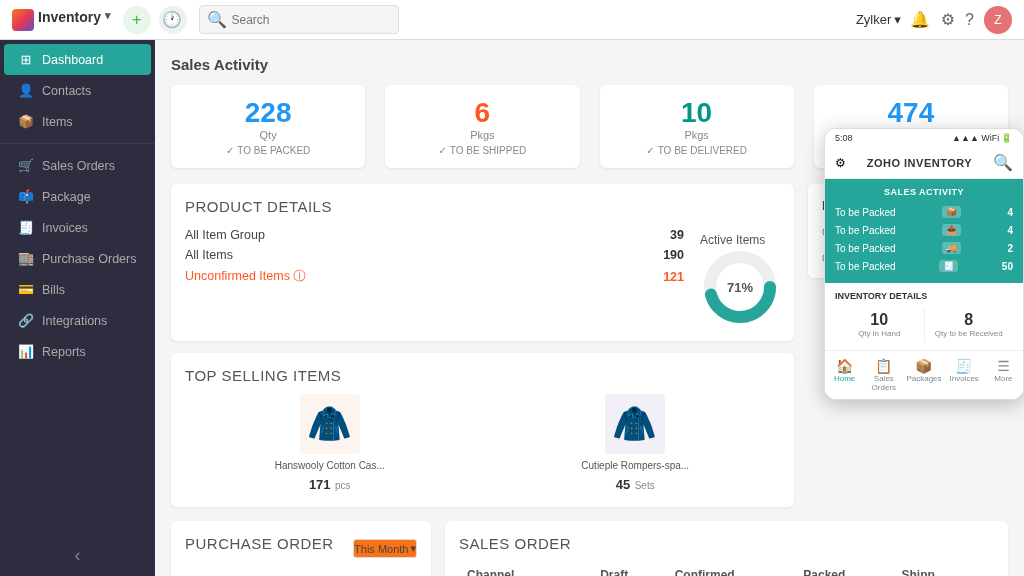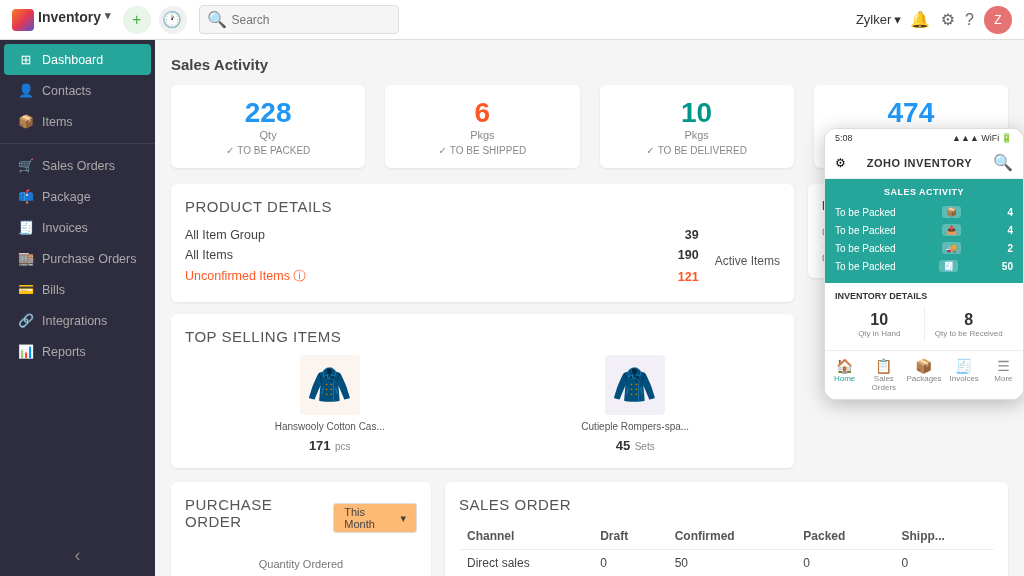--- a/index.html
+++ b/index.html
@@ -230,24 +230,24 @@
     .top-item-unit { font-size: 10px; color: #888; }
 
     
     .bottom-row { display: flex; gap: 14px; }
     .purchase-card { flex: 0 0 260px; }
     .sales-order-card { flex: 1; }
 
     .po-header { display: flex; justify-content: space-between; align-items: center; margin-bottom: 8px; }
     .po-filter {
       font-size: 11px; color: #444;
-      background: #fdba74;
+      background: #f97316;
       border: 1px solid #ddd;
       border-radius: 3px;
-      padding: 2px 10px;
+      padding: 2px 0;
       cursor: pointer;
       display: flex; align-items: center; gap: 2px;
     }
     .po-stat { text-align: center; padding: 10px 0; }
     .po-stat-label { font-size: 11px; color: #777; margin-bottom: 4px; }
 
     
     .so-table { width: 100%; border-collapse: collapse; font-size: 12px; }
     .so-table th { text-align: left; color: #555; font-weight: 600; padding: 6px 8px; border-bottom: 1px solid #eee; }
     .so-table td { padding: 6px 8px; color: #444; }
@@ -459,20 +459,27 @@
                   <span class="val">190</span>
                 </div>
                 <div class="product-row">
                   <span class="label-orange">Unconfirmed Items ⓘ</span>
                   <span class="val orange">121</span>
                 </div>
               </div>
             <div class="donut-section">
               <div>
                 <div class="donut-label">Active Items</div>
+                <div class="donut-container">
+                  <svg width="80" height="80" viewBox="0 0 80 80">
+                    <circle cx="40" cy="40" r="30" fill="none" stroke="#eee" stroke-width="12"></circle>
+                    <circle cx="40" cy="40" r="30" fill="none" stroke="#26a69a" stroke-width="12" stroke-dasharray="133.5 188.5" stroke-dashoffset="47" stroke-linecap="round"></circle>
+                  </svg>
+                  <div class="donut-pct">71%</div>
+                </div>
               </div>
             </div>
           </div>
         </div>
         <div class="top-selling-card">
           <div class="card-title">TOP SELLING ITEMS</div>
           <div class="top-items" id="top-items">
               <div class="top-item">
     <div class="top-item-img" style="background:#e8a87c20;">
                   <span style="font-size:36px;">🧥</span>

